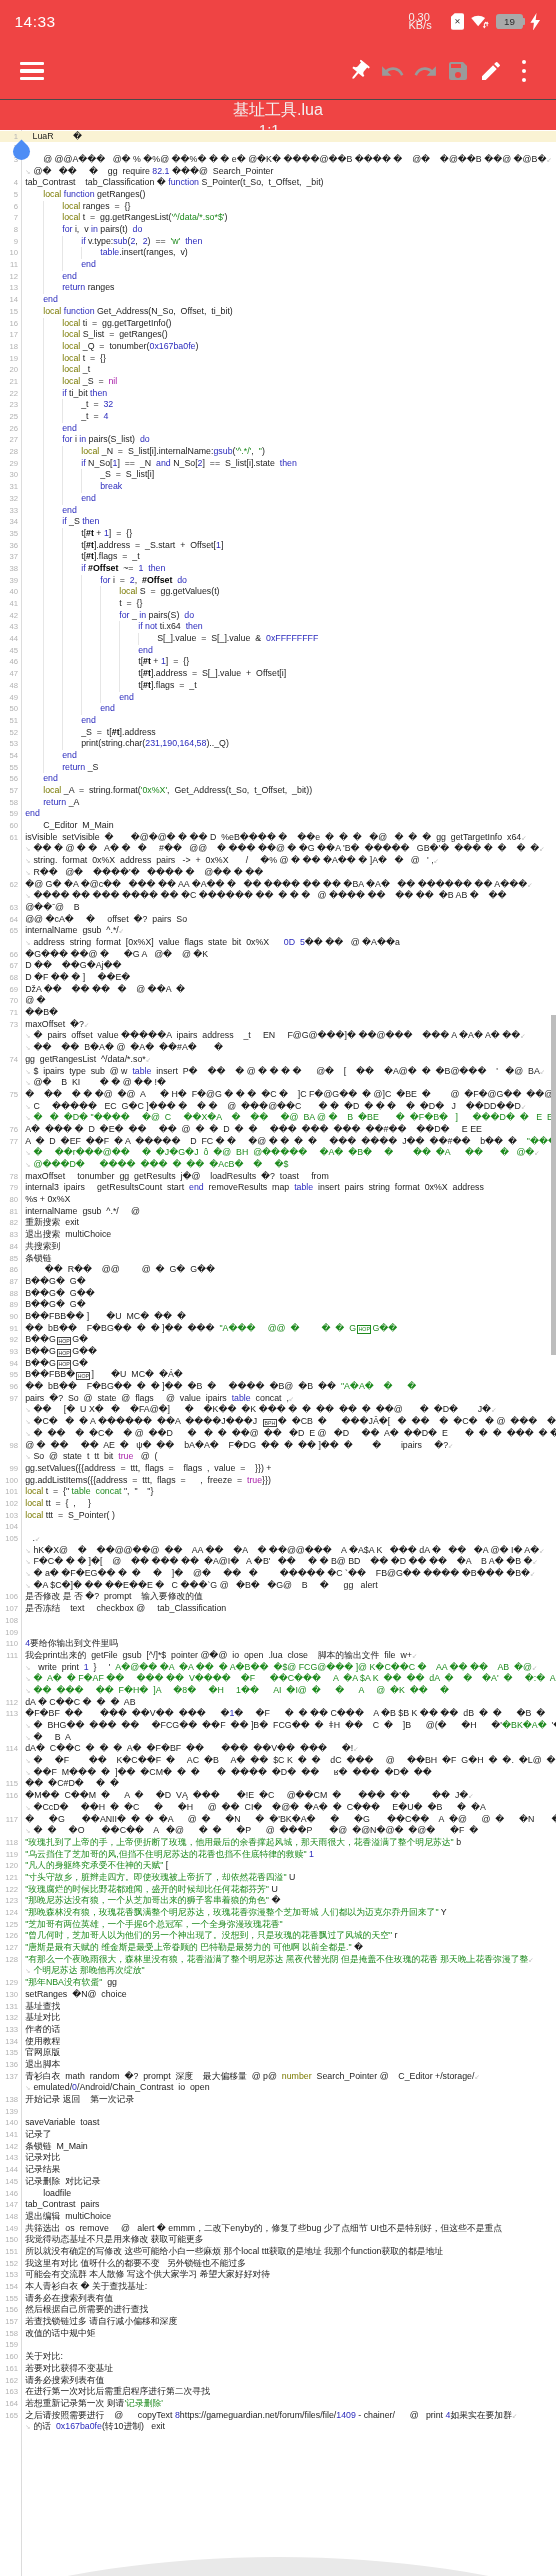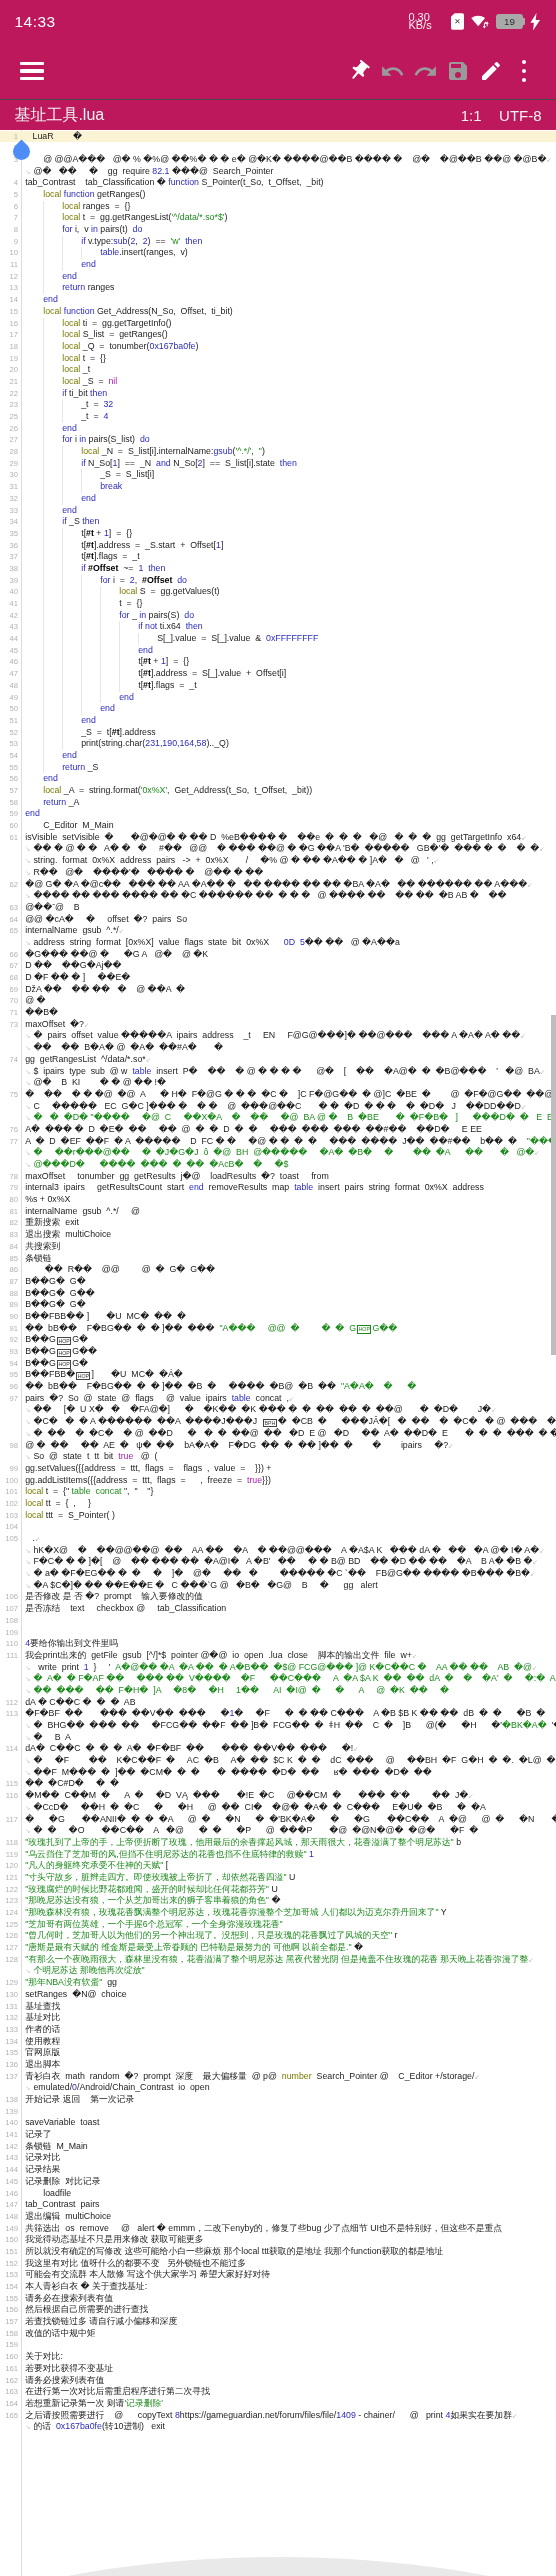--- a/index.html
+++ b/index.html
@@ -1,39 +1,39 @@
 <!DOCTYPE html>
 <html style="font-size:8.2px"><head>
 <meta charset="utf-8">
 <style>
   html,body{margin:0;padding:0;background:#fff;}
   body{width:556px;height:2653px;position:relative;overflow:hidden;
        font-family:"Liberation Sans","DejaVu Sans",sans-serif;}
   
-  .topchrome{position:absolute;left:0;top:0;width:556px;height:162px;background:#be185d;}
+  .topchrome{position:absolute;left:0;top:0;width:556px;height:162px;background:#ef4444;}
   .statusbar{height:43px;display:flex;align-items:center;padding:0 14.4px;color:#fff;}
   .clock{font-size:15.5px;letter-spacing:0.5px;}
   .statusbar .spacer{flex:1;}
   .spd{font-size:11px;line-height:7.7px;text-align:left;margin-right:19px;color:#f2f2f2;}
   .simic{width:13.4px;height:16.5px;background:#fff;border-radius:2.1px;
          clip-path:polygon(30% 0,100% 0,100% 100%,0 100%,0 22%);
          color:#333;font-size:7.7px;font-weight:bold;display:flex;align-items:center;justify-content:center;margin-right:6.2px;}
   .wifi{position:relative;width:19.6px;height:16.5px;margin-right:6.2px;}
   .batt{display:flex;align-items:center;margin-right:5.2px;}
   .battbody{width:27px;height:15.5px;background:#a9a9a9;border-radius:3.1px;color:#2e2e2e;
             font-size:9.8px;display:flex;align-items:center;justify-content:center;}
   .battnub{width:2.1px;height:6.2px;background:#a9a9a9;border-radius:0 1px 1px 0;}
   .toolbar{height:56px;display:flex;align-items:center;padding:0 15.5px;}
   .tbicon{width:33px;height:33px;display:flex;align-items:center;justify-content:center;flex:0 0 auto;}
   .toolbar .spacer{flex:1;}
   .burger{display:flex;flex-direction:column;gap:4.6px;}
   .burger i{display:block;width:24px;height:3.1px;background:#fff;border-radius:1px;}
   .kebab{display:flex;flex-direction:column;gap:4.6px;align-items:center;}
   .kebab i{width:4.6px;height:4.6px;border-radius:50%;background:#fff;display:block;}
-  .titlebar{height:31px;border-top:0.5px solid #4a4a4a;display:flex;align-items:center;padding:0 14.4px;color:#f2f2f2;}
+  .titlebar{height:31px;border-top:0.5px solid #4a4a4a;display:flex;align-items:center;padding:0 14.4px;color:#f2f2f2;flex-direction:column;}
   .fname{font-size:16px;flex:1;}
   .curpos{font-size:15px;margin-right:17.5px;}
   .enc{font-size:15px;}
   
   .editor{position:absolute;left:0;top:130px;width:556px;height:2472px;background:#fff;overflow:hidden;}
   .gutterline{position:absolute;left:21px;top:0;bottom:0;width:0.5px;background:#dcdcdc;}
   .code{position:absolute;left:0;top:0.5px;width:556px;}
   .row{display:flex;height:11.7px;line-height:11.7px;font-size:8.8px;white-space:pre;overflow:hidden;}
   .row.hl{background:#faf3d4;}
   .ln{flex:0 0 18px;text-align:right;padding-right:3.1px;color:#b2b2b2;font-size:7.7px;}

